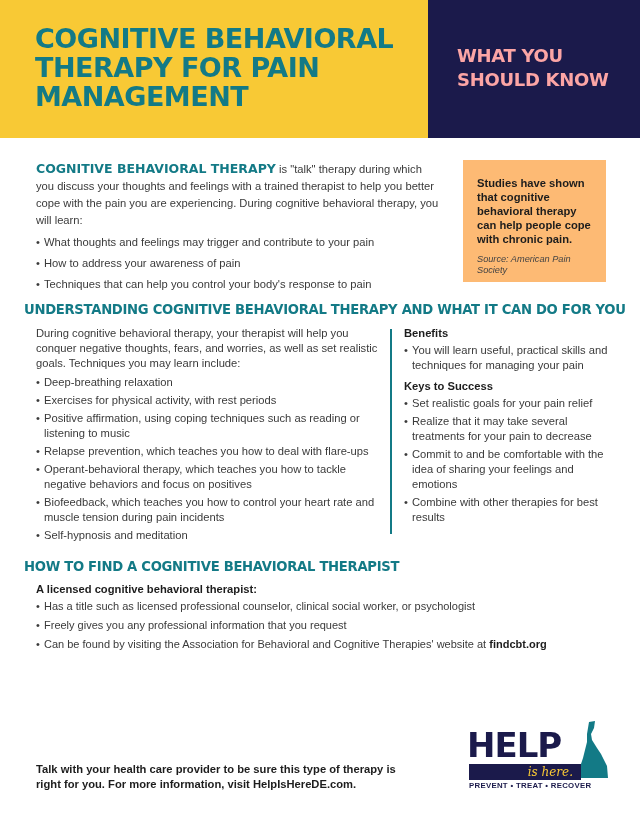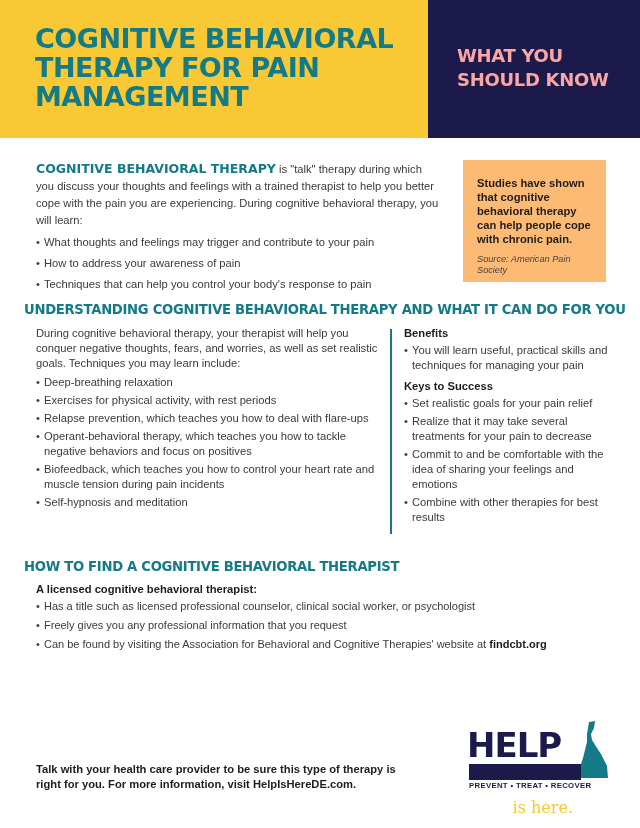--- a/index.html
+++ b/index.html
@@ -43,21 +43,21 @@
     .sec3 { position: absolute; left: 36px; top: 583px; width: 580px; }
     .sec3 .sub-h { margin-bottom: 4px; }
     .sec3 .bullets li { margin-bottom: 4px; font-size: 11px; }
     .sec3 .link { font-weight: bold; color: #1d1d1d; }
 
     .footer-text { position: absolute; left: 36px; top: 762px; width: 380px; font-weight: bold; font-size: 11.2px; line-height: 15px; color: #1d1d1d; }
 
     .logo { position: absolute; left: 463px; top: 720px; width: 150px; height: 68px; }
     .logo .help { position: absolute; left: 4px; top: 8px; font-family: "DejaVu Sans", sans-serif; font-weight: bold; color: #1B1A4B; font-size: 34px; letter-spacing: -1px; line-height: 34px; }
     .logo .bar { position: absolute; left: 6px; top: 44px; width: 112px; height: 16px; background: #1B1A4B; }
-    .logo .tagline { position: absolute; right: 8px; top: 0; font-family: "DejaVu Serif", serif; font-size: 16px; line-height: 16px; color: #F8C935; margin-top: 36px; }
+    .logo .tagline { position: absolute; right: 8px; top: 0; font-family: "DejaVu Serif", serif; font-style: italic; font-size: 12px; line-height: 16px; color: #F8C935; }
     .logo .prevent { position: absolute; left: 6px; top: 61px; font-weight: bold; font-size: 7.8px; letter-spacing: 0.3px; color: #1B1A4B; white-space: nowrap; }
     .logo .state { position: absolute; left: 116px; top: 0; }
   </style>
 </head>
 <body>
 
 <div class="header">
   <div class="header-left">
     <div class="title">
       <div>COGNITIVE BEHAVIORAL</div>
@@ -87,20 +87,21 @@
   <div class="source">Source: American Pain Society</div>
 </div>
 
 <div class="section-h sec2-h">UNDERSTANDING COGNITIVE BEHAVIORAL THERAPY AND WHAT IT CAN DO FOR YOU</div>
 
 <div class="sec2-left">
   <p>During cognitive behavioral therapy, your therapist will help you conquer negative thoughts, fears, and worries, as well as set realistic goals. Techniques you may learn include:</p>
   <ul class="bullets">
     <li>Deep-breathing relaxation</li>
     <li>Exercises for physical activity, with rest periods</li>
+    <li>Positive affirmation, using coping techniques such as reading or listening to music</li>
     <li>Relapse prevention, which teaches you how to deal with flare-ups</li>
     <li>Operant-behavioral therapy, which teaches you how to tackle negative behaviors and focus on positives</li>
     <li>Biofeedback, which teaches you how to control your heart rate and muscle tension during pain incidents</li>
     <li>Self-hypnosis and meditation</li>
   </ul>
 </div>
 
 <div class="divider"></div>
 
 <div class="sec2-right">

